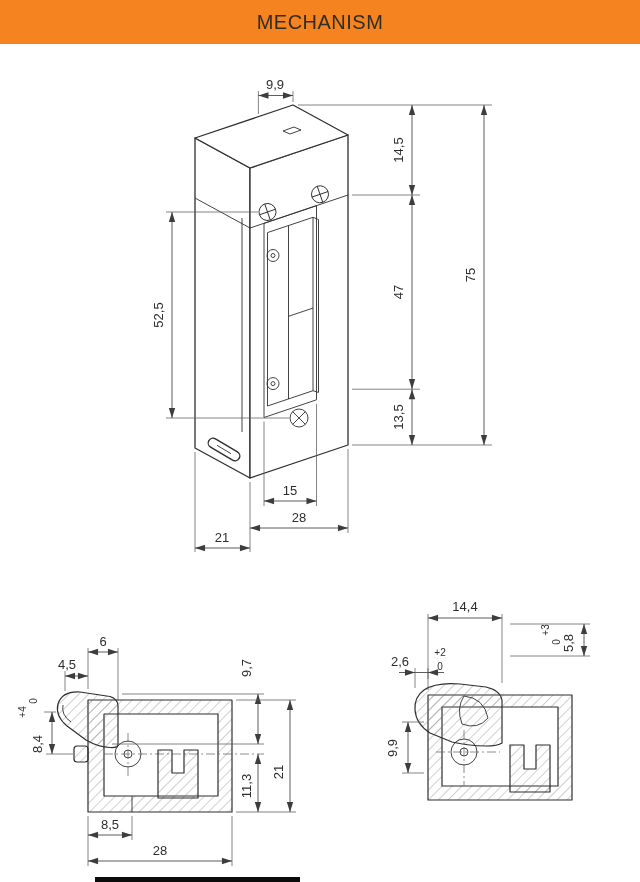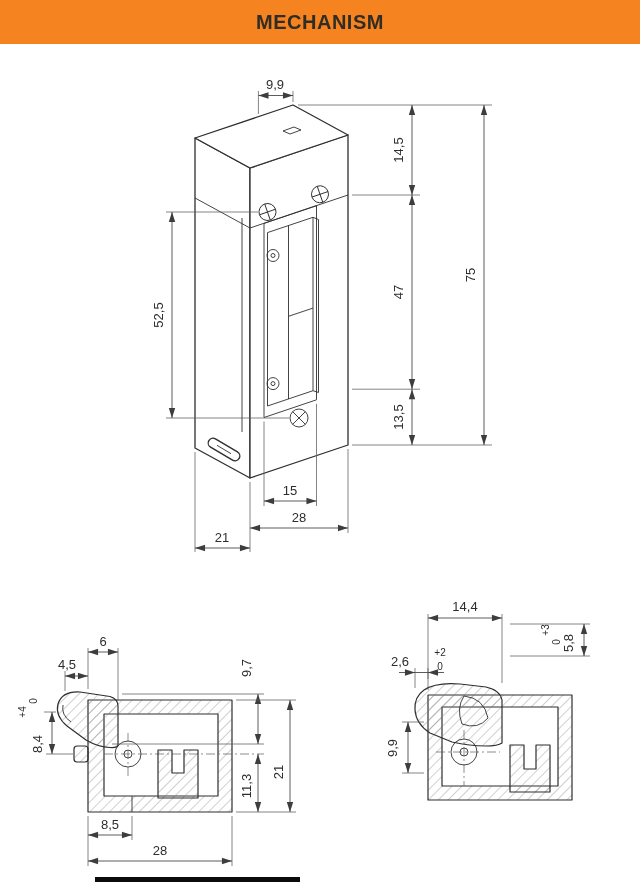--- a/index.html
+++ b/index.html
@@ -1,20 +1,20 @@
 <!DOCTYPE html>
 <html><head>
 <meta charset="utf-8">
 <style>
   html,body{margin:0;padding:0;background:#ffffff;}
   .page{position:relative;width:640px;height:882px;background:#ffffff;overflow:hidden;
         font-family:"Liberation Sans",sans-serif;}
   .header{position:absolute;top:0;left:0;width:640px;height:44px;background:#F5831F;
           display:flex;align-items:center;justify-content:center;}
-  .header .title{font-size:20px;font-weight:700;color:#302d27;letter-spacing:.5px;}
+  .header .title{font-size:20px;font-weight:400;color:#302d27;letter-spacing:.5px;}
   svg.drawing{position:absolute;top:0;left:0;}
   .out{fill:#ffffff;stroke:#2f2f2f;stroke-width:1.3;stroke-linejoin:round;}
   .det{fill:none;stroke:#2f2f2f;stroke-width:0.9;stroke-linejoin:round;}
   .hat{fill:url(#hatch);stroke:#2f2f2f;stroke-width:1.2;stroke-linejoin:round;}
   .ext{fill:none;stroke:#5b5b5b;stroke-width:0.75;}
   .dim{fill:none;stroke:#4a4a4a;stroke-width:0.9;}
   .cl{fill:none;stroke:#5b5b5b;stroke-width:0.7;stroke-dasharray:9 3 2 3;}
   text.dimtxt{font:13px "Liberation Sans",sans-serif;fill:#2d2d2d;}
   text.toltxt{font:10px "Liberation Sans",sans-serif;fill:#2d2d2d;}
   .bottom-rule{position:absolute;left:95px;top:877px;width:205px;height:5px;background:#0b0b0b;}

